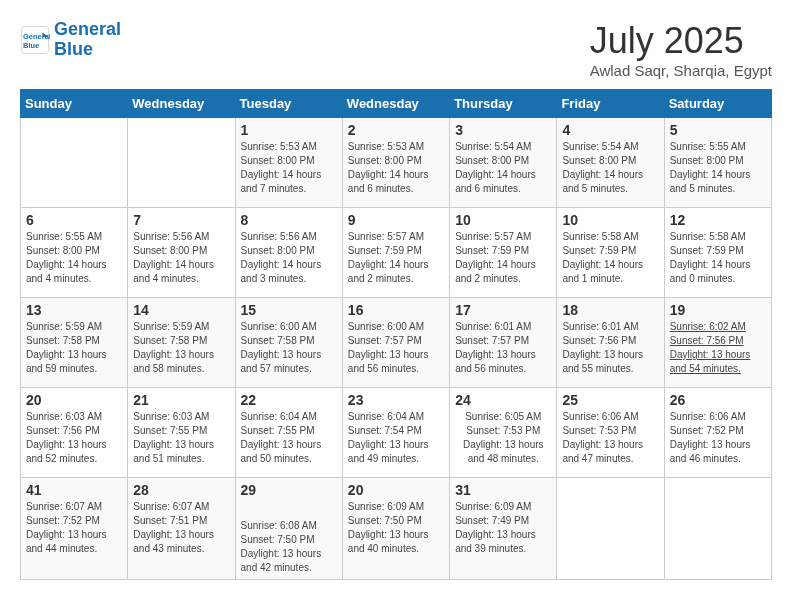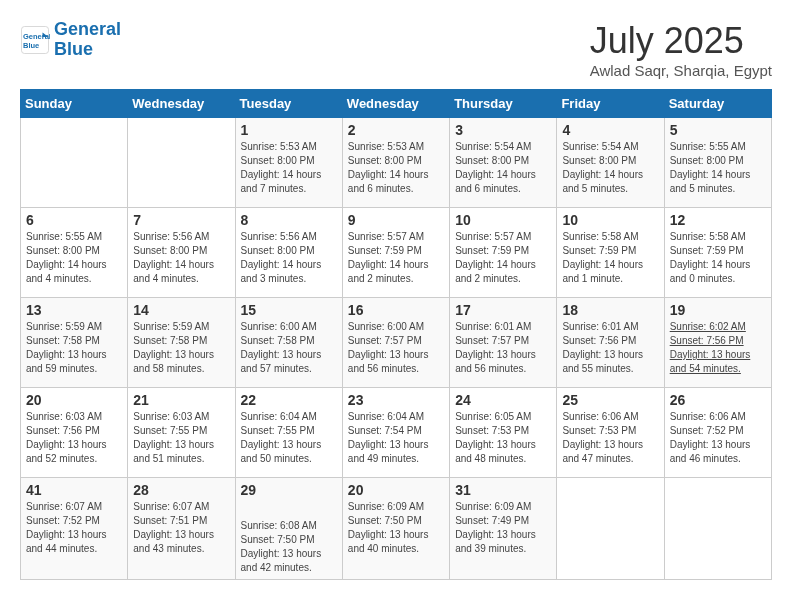--- a/index.html
+++ b/index.html
@@ -290,21 +290,21 @@
         </td>
         <td>
           <span class="day-number">23</span>
           <div class="day-info" style="white-space: pre-line;">Sunrise: 6:04 AM
 Sunset: 7:54 PM
 Daylight: 13 hours
 and 49 minutes.</div>
         </td>
         <td>
           <span class="day-number">24</span>
-          <div class="day-info" style="white-space: pre-line;">Sunrise: 6:05 AM
+          <div class="day-info" style="white-space: pre-line; text-align: center;">Sunrise: 6:05 AM
 Sunset: 7:53 PM
 Daylight: 13 hours
 and 48 minutes.</div>
         </td>
         <td>
           <span class="day-number">25</span>
           <div class="day-info" style="white-space: pre-line;">Sunrise: 6:06 AM
 Sunset: 7:53 PM
 Daylight: 13 hours
 and 47 minutes.</div>

